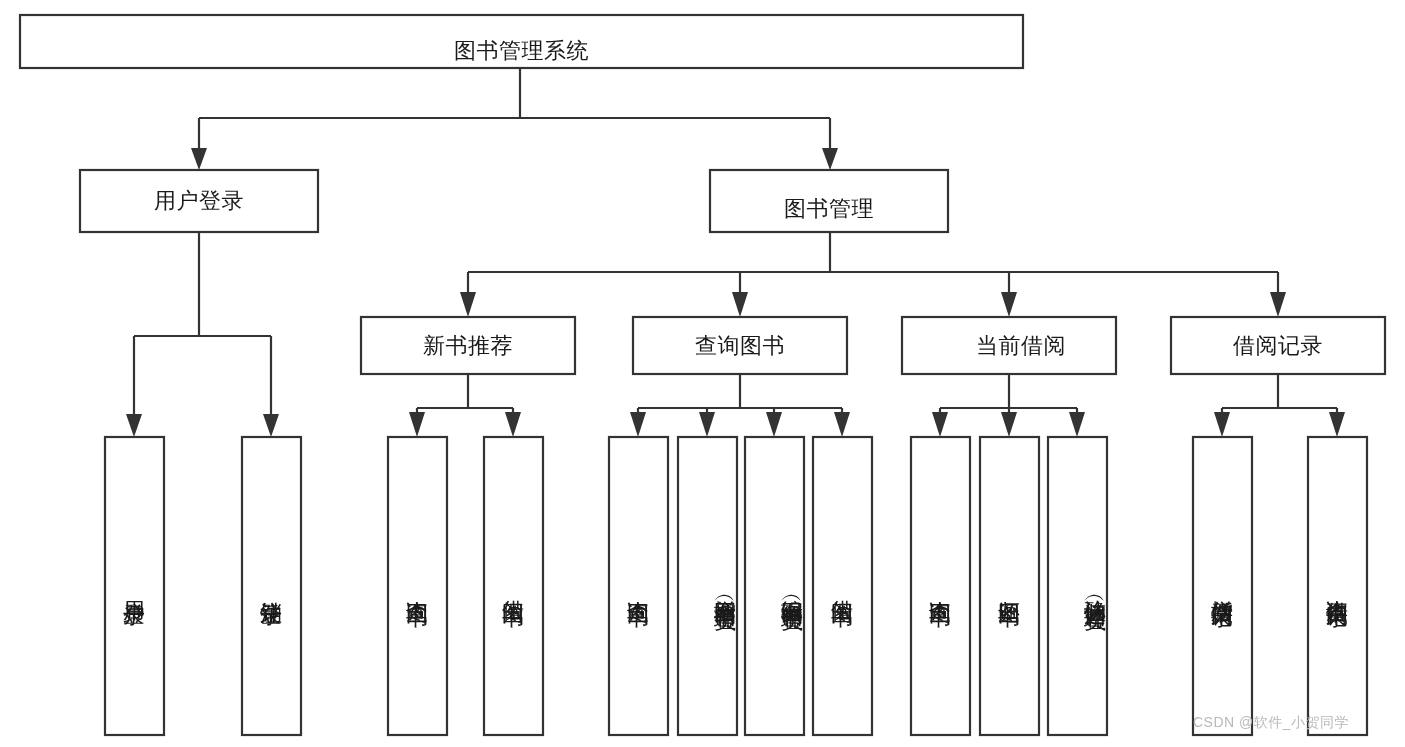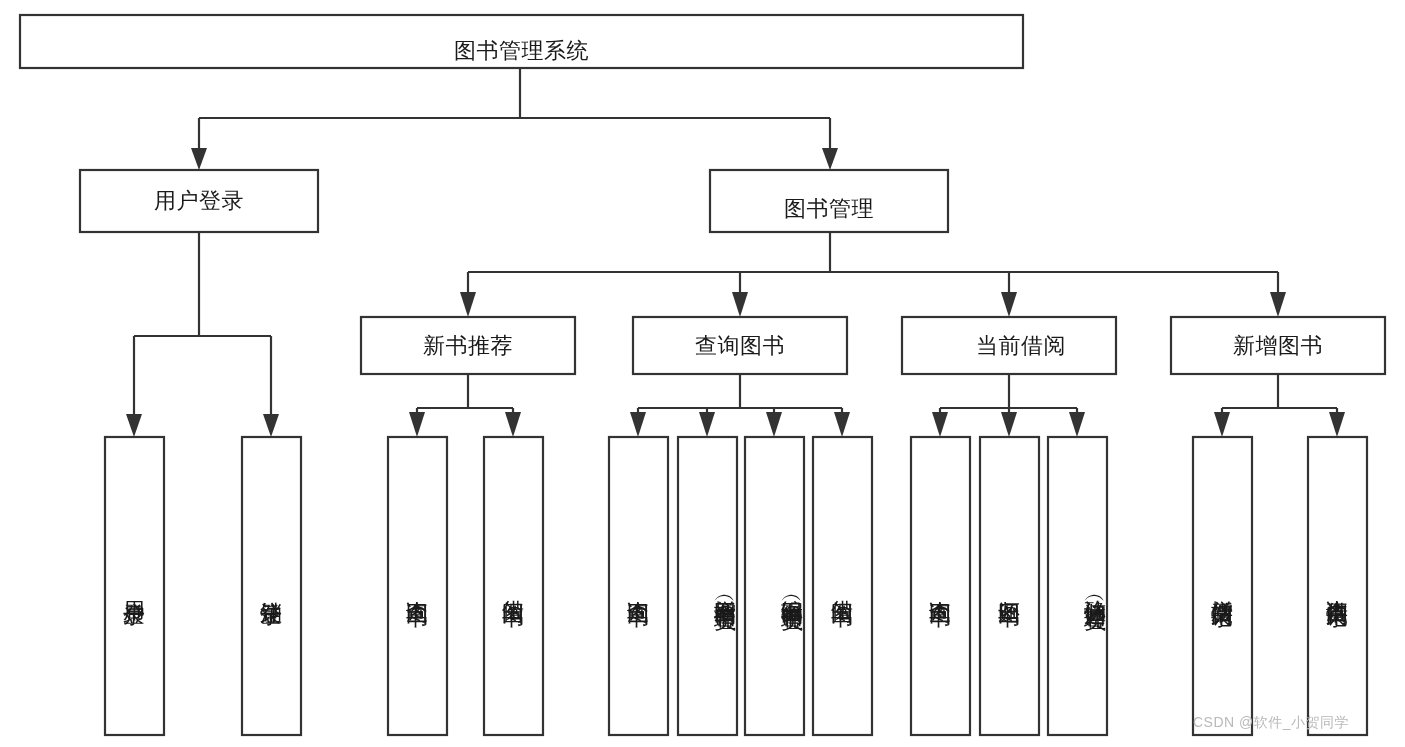--- a/index.html
+++ b/index.html
@@ -189,21 +189,21 @@
   </svg>
 
   <div class="node-label-h" style="left:20px; top:15px; width:1003px; height:53px;margin-top:9px;">图书管理系统</div>
 
   <div class="node-label-h" style="left:80px; top:170px; width:238px; height:62px;">用户登录</div>
   <div class="node-label-h" style="left:710px; top:170px; width:238px; height:77px;">图书管理</div>
 
   <div class="node-label-h" style="left:361px; top:317px; width:214px; height:57px;">新书推荐</div>
   <div class="node-label-h" style="left:633px; top:317px; width:214px; height:57px;">查询图书</div>
   <div class="node-label-h" style="left:902px; top:317px; width:238px; height:57px;">当前借阅</div>
-  <div class="node-label-h" style="left:1171px; top:317px; width:214px; height:57px;">新增图书</div>
+  <div class="node-label-h" style="left:1171px; top:317px; width:214px; height:57px;">借阅记录</div>
 
   <div class="node-label-v center-v" style="left:105px; top:437px; width:59px; height:298px;">用户登录</div>
   <div class="node-label-v center-v" style="left:242px; top:437px; width:59px; height:298px;">注销登录</div>
 
   <div class="node-label-v center-v" style="left:388px; top:437px; width:59px; height:298px;">查询图书</div>
   <div class="node-label-v center-v" style="left:484px; top:437px; width:59px; height:298px;">借阅图书</div>
 
   <div class="node-label-v center-v" style="left:609px; top:437px; width:59px; height:298px;">查询图书</div>
   <div class="node-label-v" style="left:678px; top:443px; width:59px; height:292px;">新增图书（管理员）</div>
   <div class="node-label-v" style="left:745px; top:443px; width:59px; height:292px;">编辑图书（管理员）</div>

